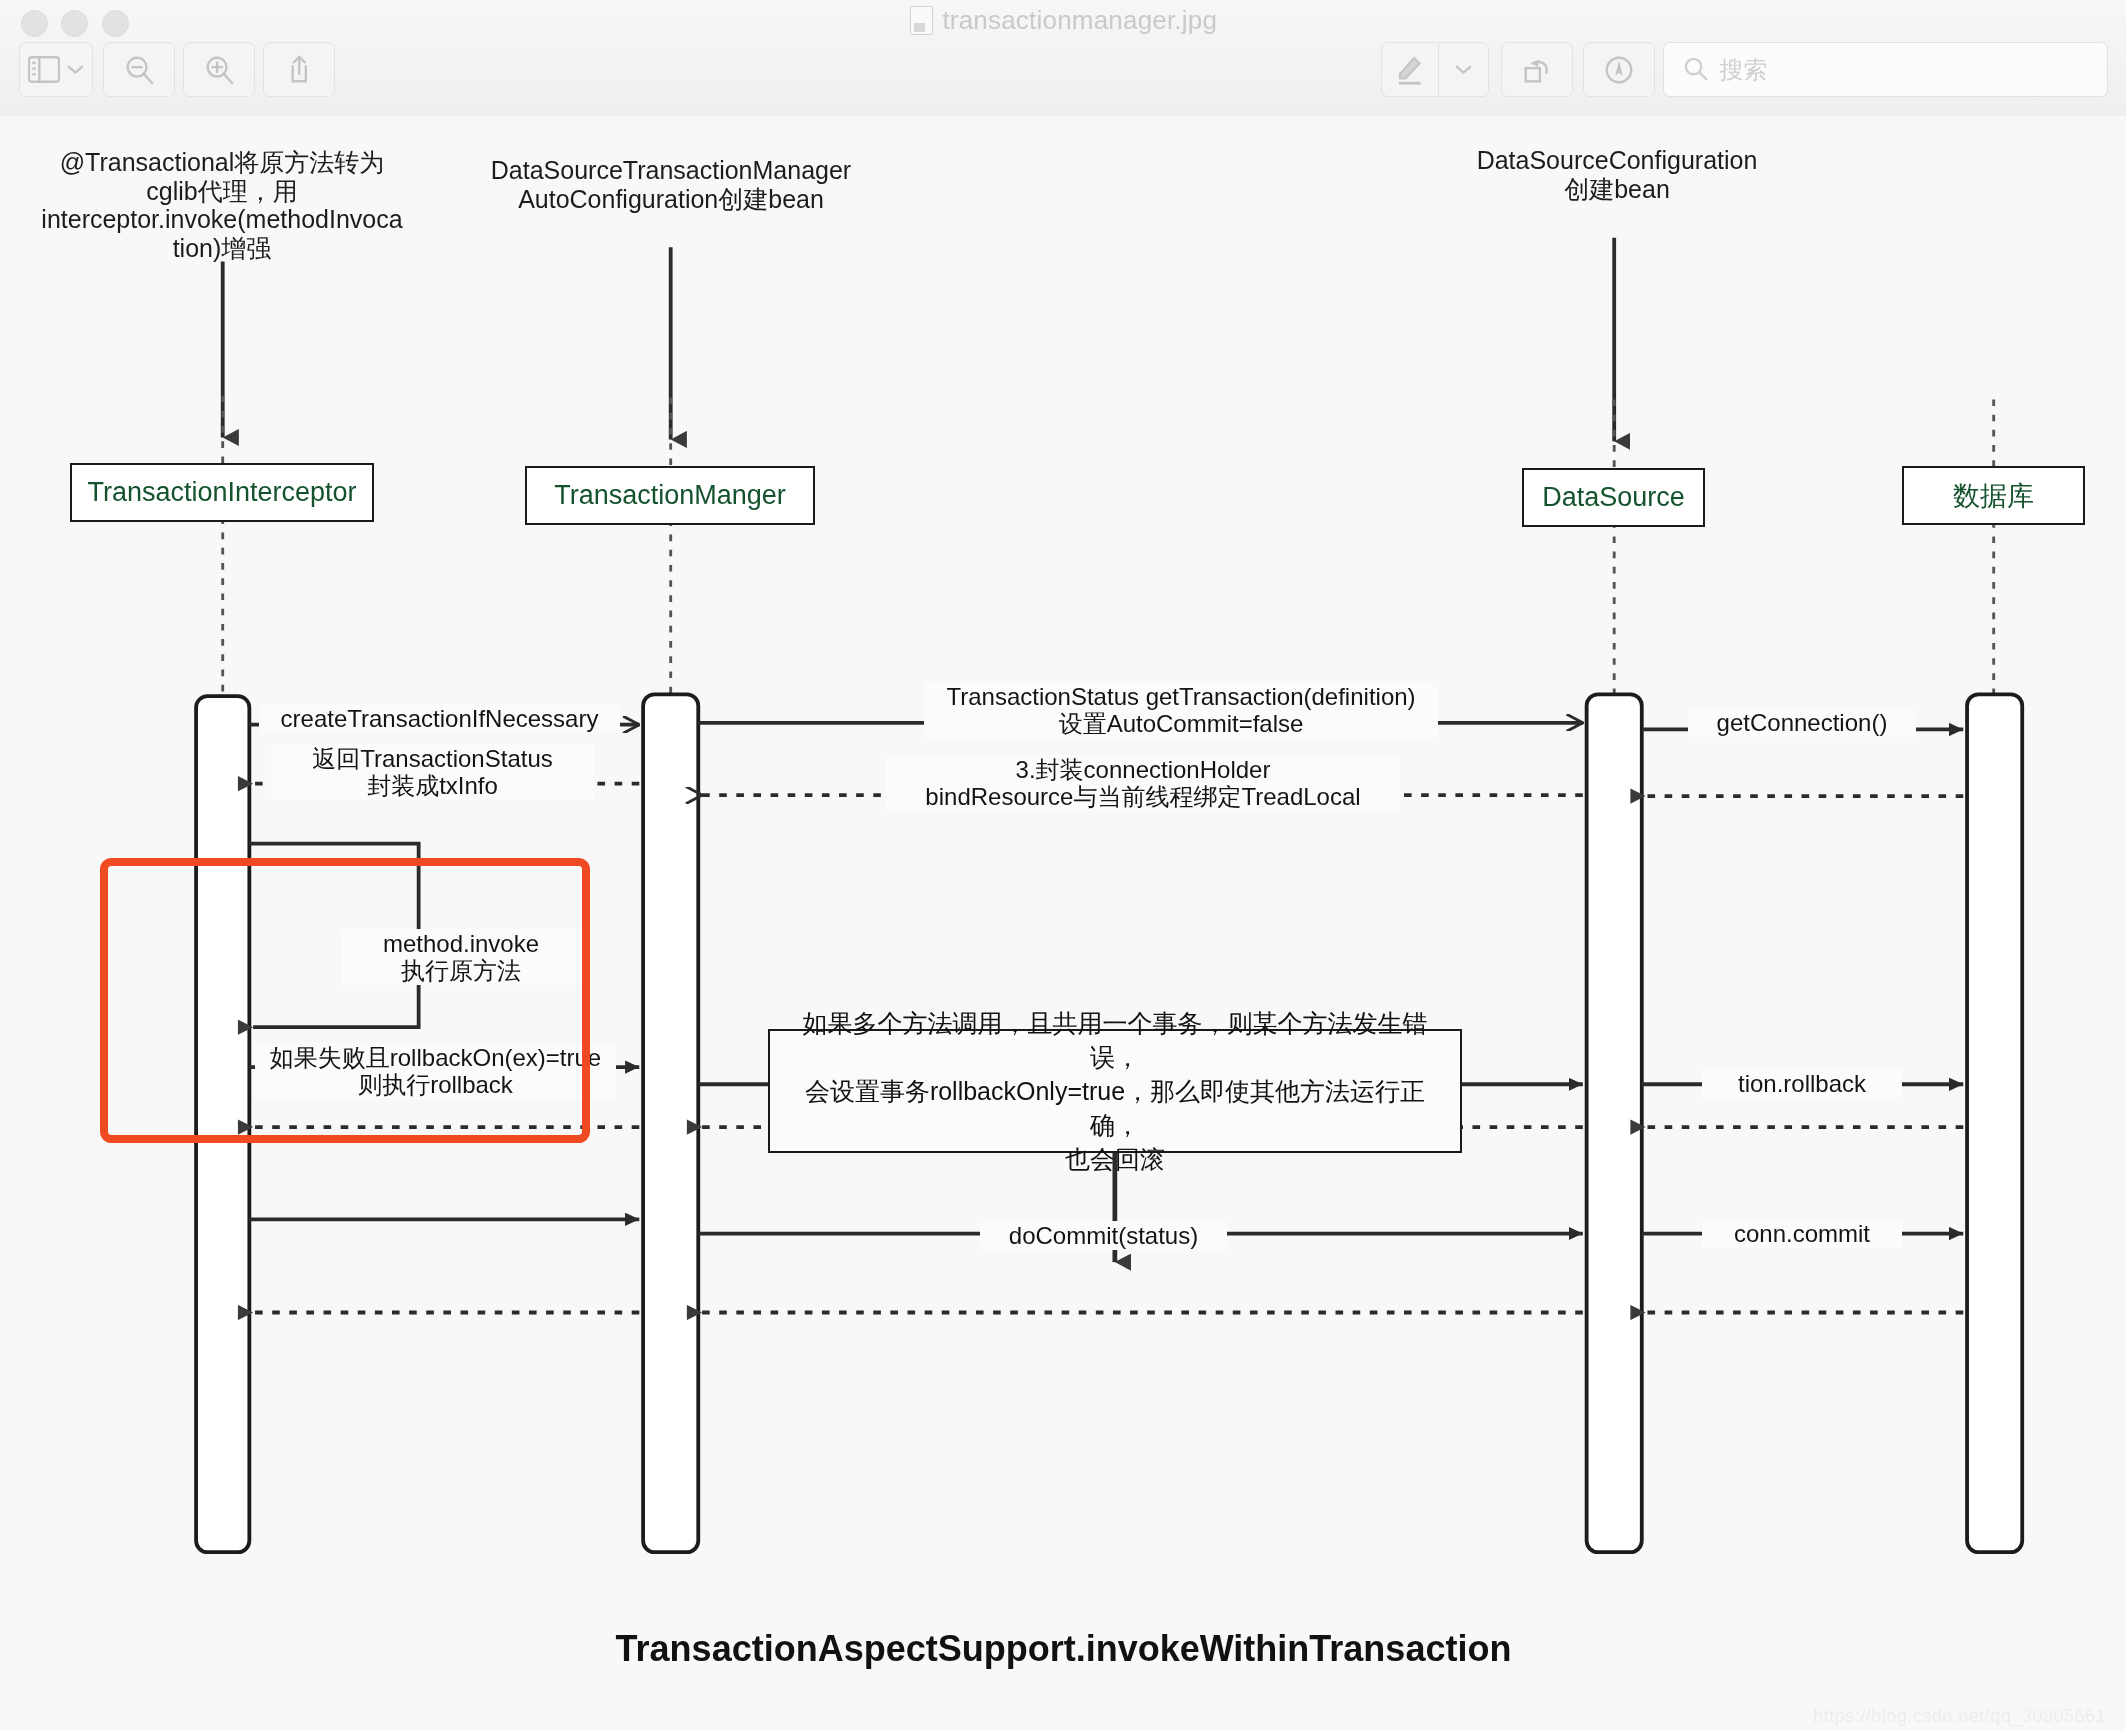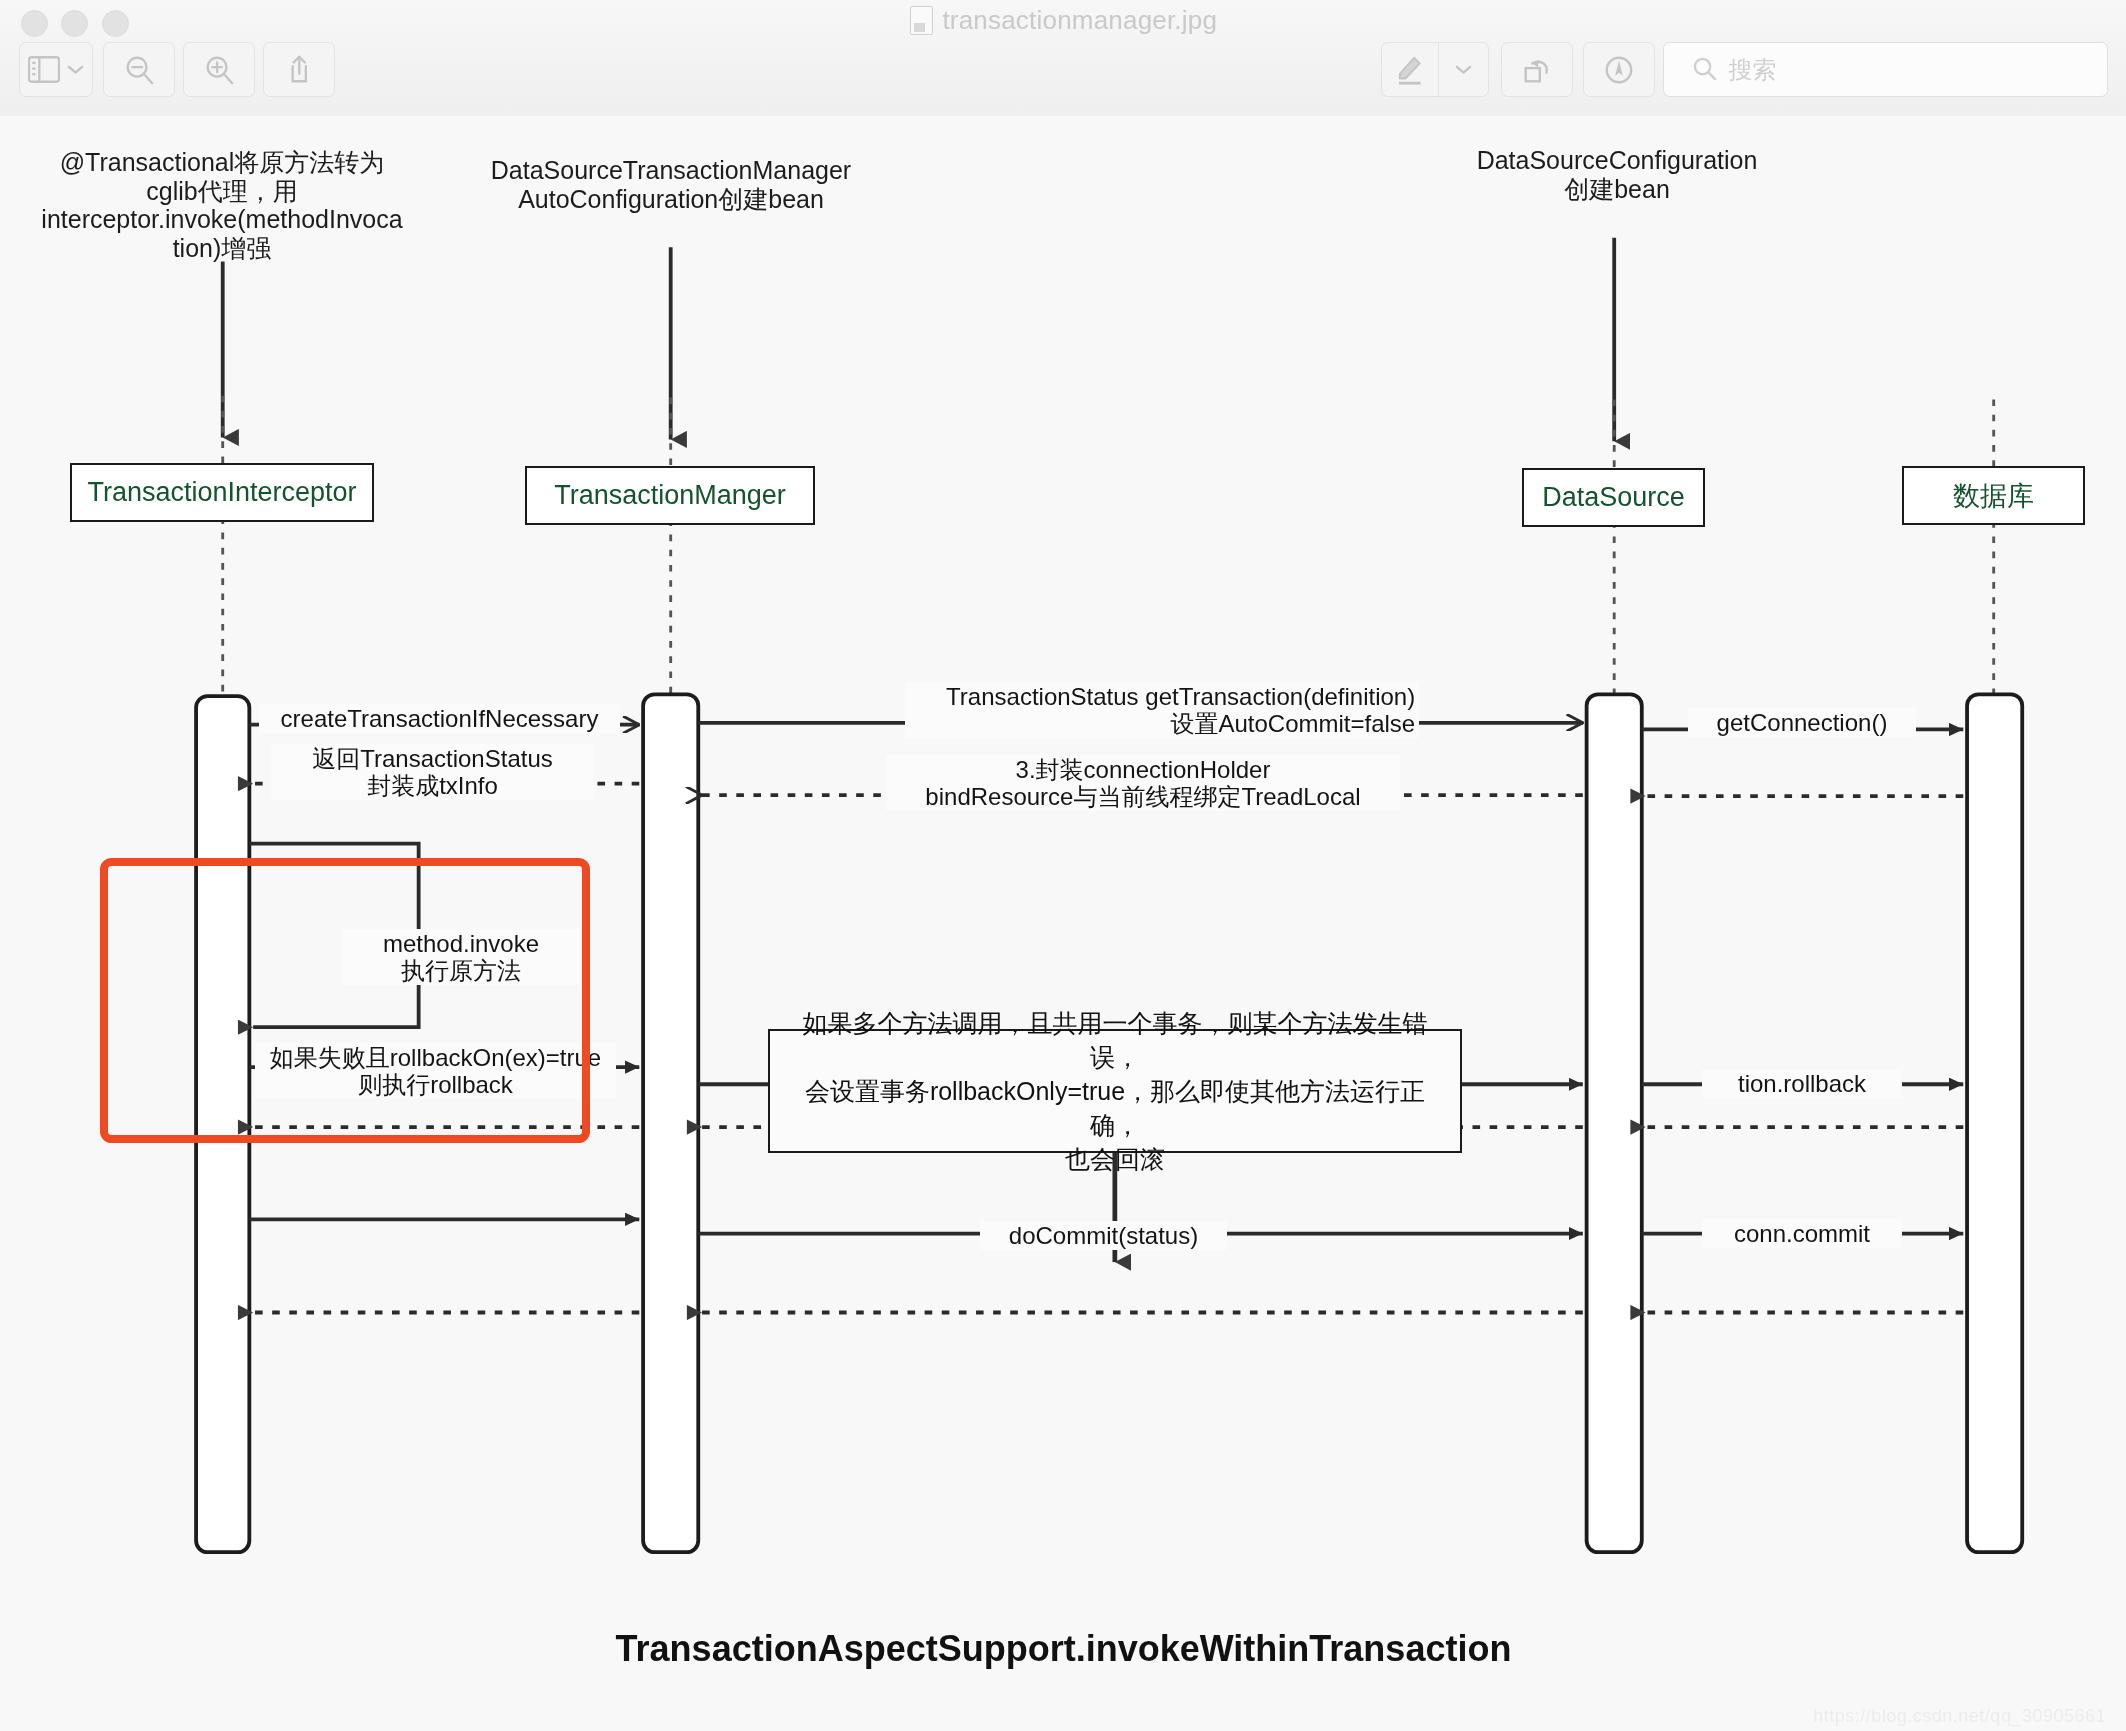--- a/index.html
+++ b/index.html
@@ -43,21 +43,21 @@
   #btn-zoomout{left:103px;width:72px;}
   #btn-zoomin{left:183px;width:72px;}
   #btn-share{left:263px;width:72px;}
   #btn-markup{left:1381px;width:57px;border-top-right-radius:0;border-bottom-right-radius:0;border-right:none;}
   #btn-markup-caret{left:1438px;width:51px;border-top-left-radius:0;border-bottom-left-radius:0;}
   #btn-rotate{left:1501px;width:72px;}
   #btn-annotate{left:1583px;width:72px;}
   #searchbox{
     position:absolute;left:1663px;top:0;width:445px;height:55px;
     background:#fcfcfc;border:1px solid #e0e0e0;border-radius:6.7px;
-    display:flex;align-items:center;gap:11.4px;padding:0 28px;box-sizing:border-box;
+    display:flex;align-items:center;gap:11.4px;padding:0 19px;box-sizing:border-box;
   }
   #search-placeholder{font-size:24px;color:#cfcfcf;}
   #search-input-proxy{flex:1;}
 
   
   #canvas{
     position:absolute;left:0;top:116px;width:2127px;height:1615px;
     background:#f8f8f8;
   }
   #svgwrap{position:absolute;left:0;top:0;width:2127px;height:1615px;}
@@ -282,21 +282,21 @@
 AutoConfiguration创建bean</div>
     <div class="hdr-note" style="left:1427px;top:30px;width:380px;">DataSourceConfiguration
 创建bean</div>
 
     <div class="lifebox" style="left:70px;top:347px;width:304px;height:59px;">TransactionInterceptor</div>
     <div class="lifebox" style="left:525px;top:350px;width:290px;height:59px;">TransactionManger</div>
     <div class="lifebox" style="left:1522px;top:352px;width:183px;height:59px;">DataSource</div>
     <div class="lifebox" style="left:1902px;top:350px;width:183px;height:59px;">数据库</div>
 
     <div class="msg-label" style="left:259px;top:588px;width:361px;">createTransactionIfNecessary</div>
-    <div class="msg-label" style="left:905px;top:566px;width:514px;text-align:right;">TransactionStatus getTransaction(definition)
+    <div class="msg-label" style="left:924px;top:566px;width:514px;">TransactionStatus getTransaction(definition)
 设置AutoCommit=false</div>
     <div class="msg-label" style="left:1688px;top:592px;width:228px;">getConnection()</div>
 
     <div class="msg-label" style="left:271px;top:628px;width:323px;">返回TransactionStatus
 封装成txInfo</div>
     <div class="msg-label" style="left:886px;top:639px;width:514px;">3.封装connectionHolder
 bindResource与当前线程绑定TreadLocal</div>
 
     <div class="msg-label" style="left:342px;top:813px;width:238px;">method.invoke
 执行原方法</div>

